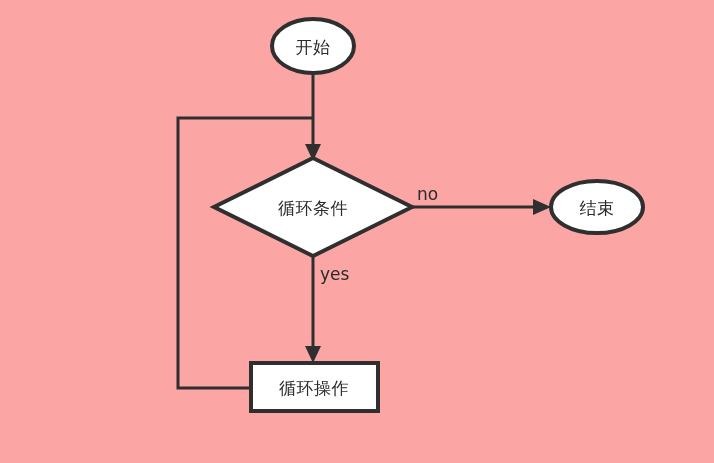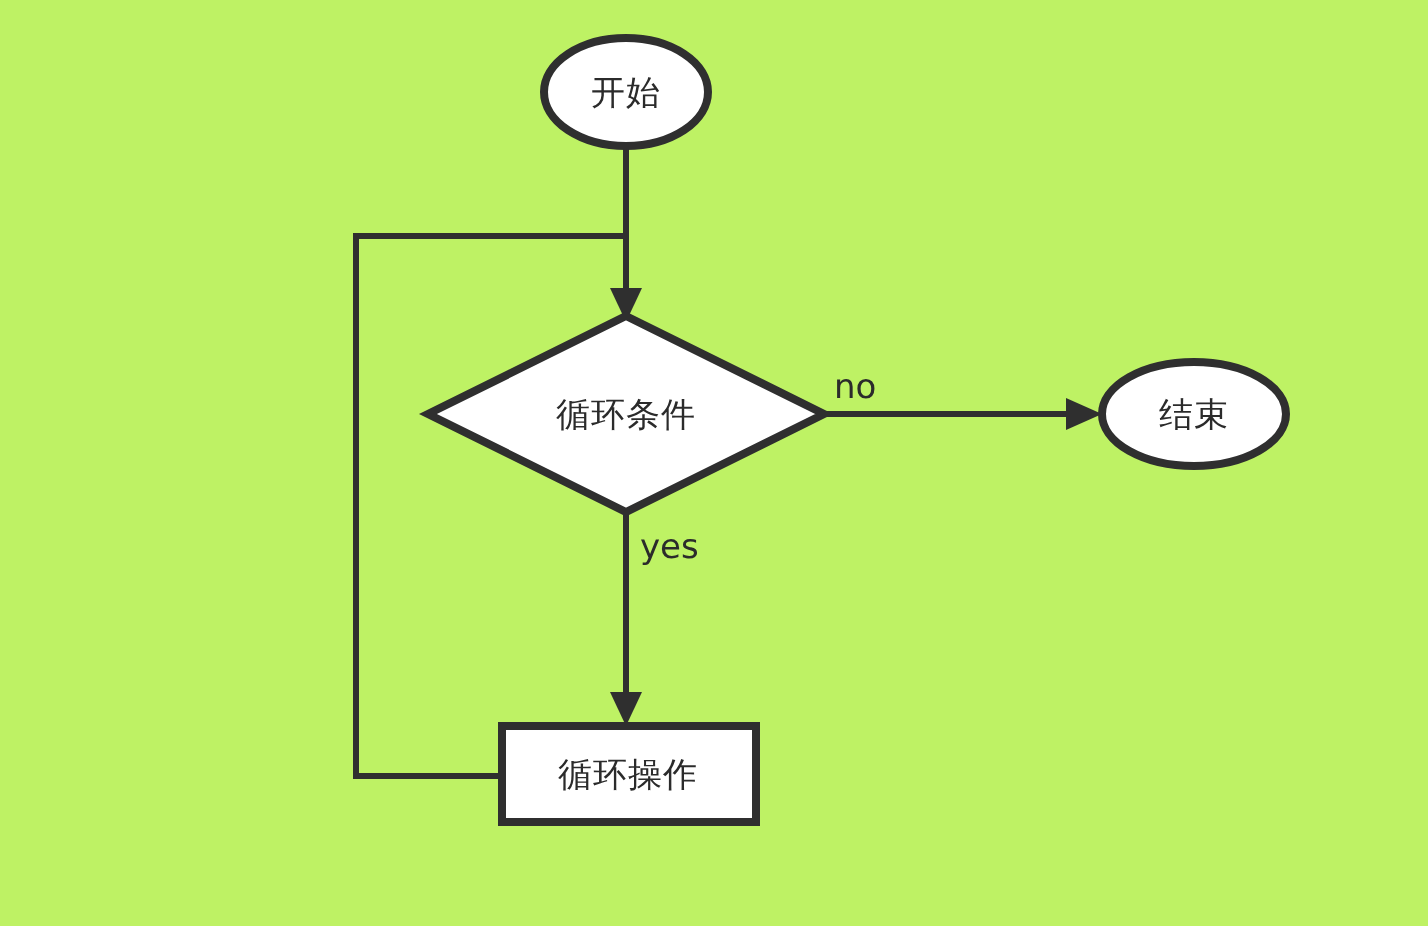--- a/index.html
+++ b/index.html
@@ -7,21 +7,21 @@
     padding: 0;
     background: #ffffff;
   }
   body {
     font-family: "DejaVu Sans", "Liberation Sans", sans-serif;
   }
   #canvas {
     position: relative;
     width: 714px;
     height: 463px;
-    background: #bef264;
+    background: #fca5a5;
     overflow: hidden;
   }
   #flow-svg {
     position: absolute;
     left: 0;
     top: 0;
     width: 714px;
     height: 463px;
     display: block;
   }

